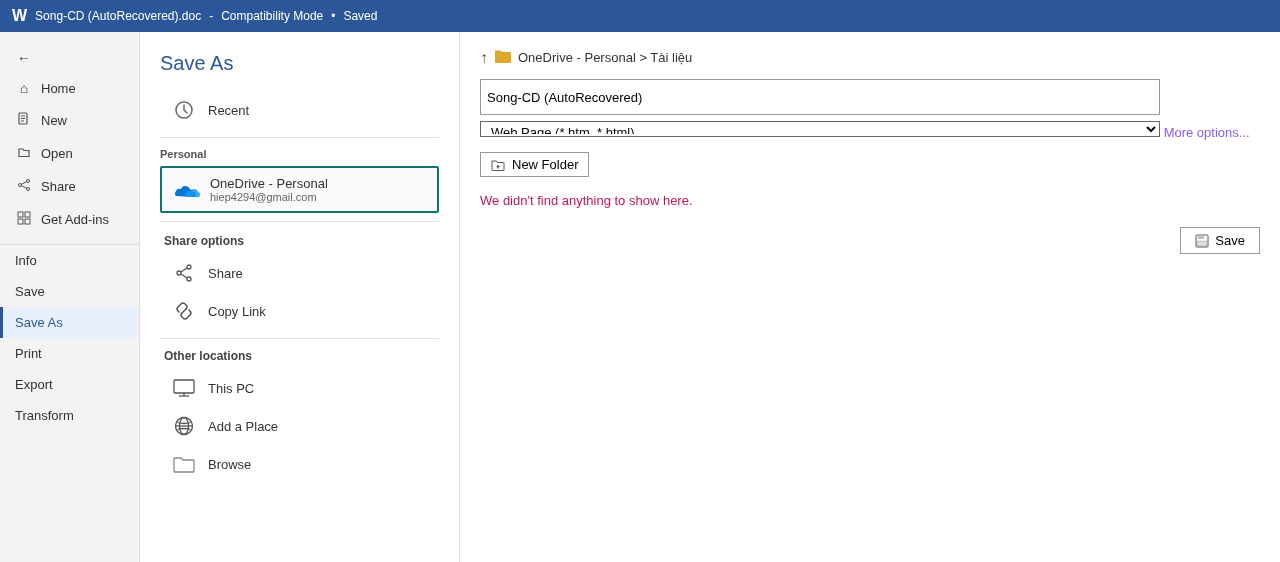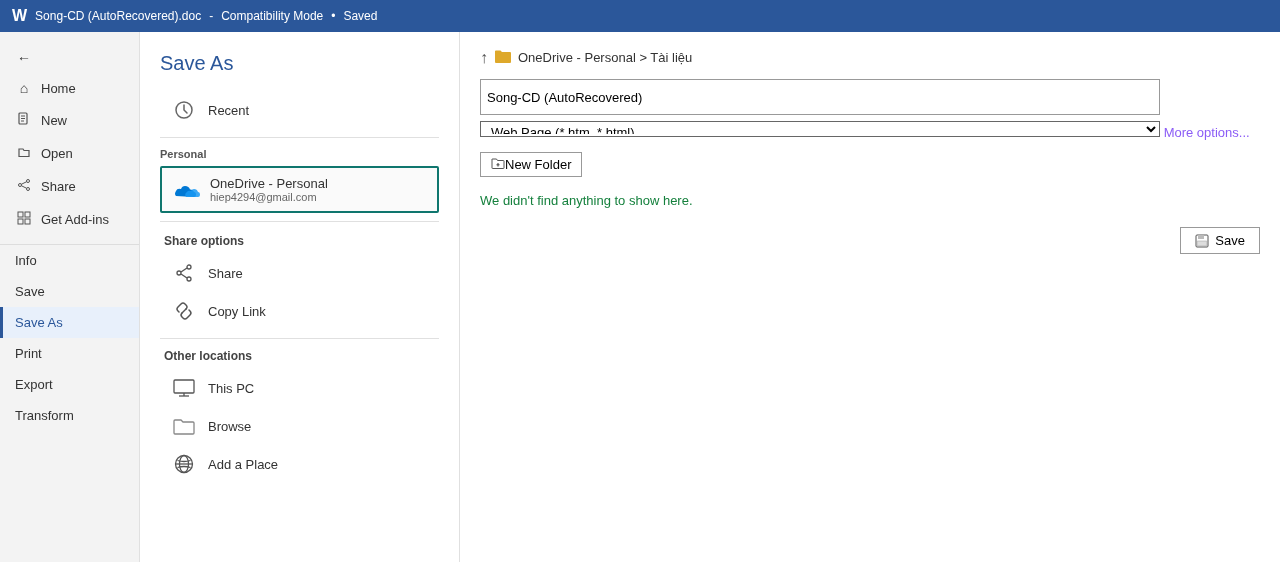--- a/index.html
+++ b/index.html
@@ -147,32 +147,33 @@
       color: #8b5cf6;
       text-decoration: none;
       font-size: 13px;
       display: inline-block;
       margin-bottom: 12px;
       text-align: center;
     }
 
     .new-folder-btn {
       display: flex;
-      gap: 0;
+      align-items: center;
+      gap: 7px;
       border: 1px solid #999;
       background: white;
       padding: 4px 10px;
       font-size: 13px;
       cursor: pointer;
       margin-bottom: 16px;
     }
 
     .empty-message {
       font-size: 13px;
-      color: #15803d;
+      color: #be185d;
       margin-top: 8px;
     }
 
     .save-btn {
       position: absolute;
       right: 20px;
       top: 195px;
       display: flex;
       align-items: center;
       gap: 6px;
@@ -340,38 +341,38 @@
             <rect x="1" y="1" width="20" height="13" rx="1" stroke="#555" stroke-width="1.3" fill="none"></rect>
             <line x1="6" y1="17" x2="16" y2="17" stroke="#555" stroke-width="1.3"></line>
             <line x1="11" y1="14" x2="11" y2="17" stroke="#555" stroke-width="1.3"></line>
           </svg>
         </div>
         <span>This PC</span>
       </div>
 
       <div class="location-item">
         <div class="location-icon">
-          <svg width="22" height="18" viewBox="0 0 22 18" fill="none">
-            <path d="M1 4 L1 16 Q1 17 2 17 L20 17 Q21 17 21 16 L21 6 Q21 5 20 5 L10 5 L8 3 L2 3 Q1 3 1 4Z" stroke="#888" stroke-width="1.3" fill="none"></path>
-          </svg>
-        </div>
-        <span>Browse</span>
-      </div>
-
-      <div class="location-item">
-        <div class="location-icon">
           <svg width="20" height="20" viewBox="0 0 20 20" fill="none">
             <circle cx="10" cy="10" r="8.5" stroke="#555" stroke-width="1.3"></circle>
             <ellipse cx="10" cy="10" rx="4.5" ry="8.5" stroke="#555" stroke-width="1.3"></ellipse>
             <line x1="1.5" y1="10" x2="18.5" y2="10" stroke="#555" stroke-width="1.3"></line>
             <path d="M3.5 6.5 Q10 8.5 16.5 6.5" stroke="#555" stroke-width="1.3" fill="none"></path>
             <path d="M3.5 13.5 Q10 11.5 16.5 13.5" stroke="#555" stroke-width="1.3" fill="none"></path>
           </svg>
         </div>
         <span>Add a Place</span>
+      </div>
+
+      <div class="location-item">
+        <div class="location-icon">
+          <svg width="22" height="18" viewBox="0 0 22 18" fill="none">
+            <path d="M1 4 L1 16 Q1 17 2 17 L20 17 Q21 17 21 16 L21 6 Q21 5 20 5 L10 5 L8 3 L2 3 Q1 3 1 4Z" stroke="#888" stroke-width="1.3" fill="none"></path>
+          </svg>
+        </div>
+        <span>Browse</span>
       </div>
 
     </div>
 
     <div class="filebrowser filebrowser-relative">
 
       
       <div class="breadcrumb-bar">
         <span style="cursor:pointer; font-size:16px; color:#555;">↑</span>
         <span>

